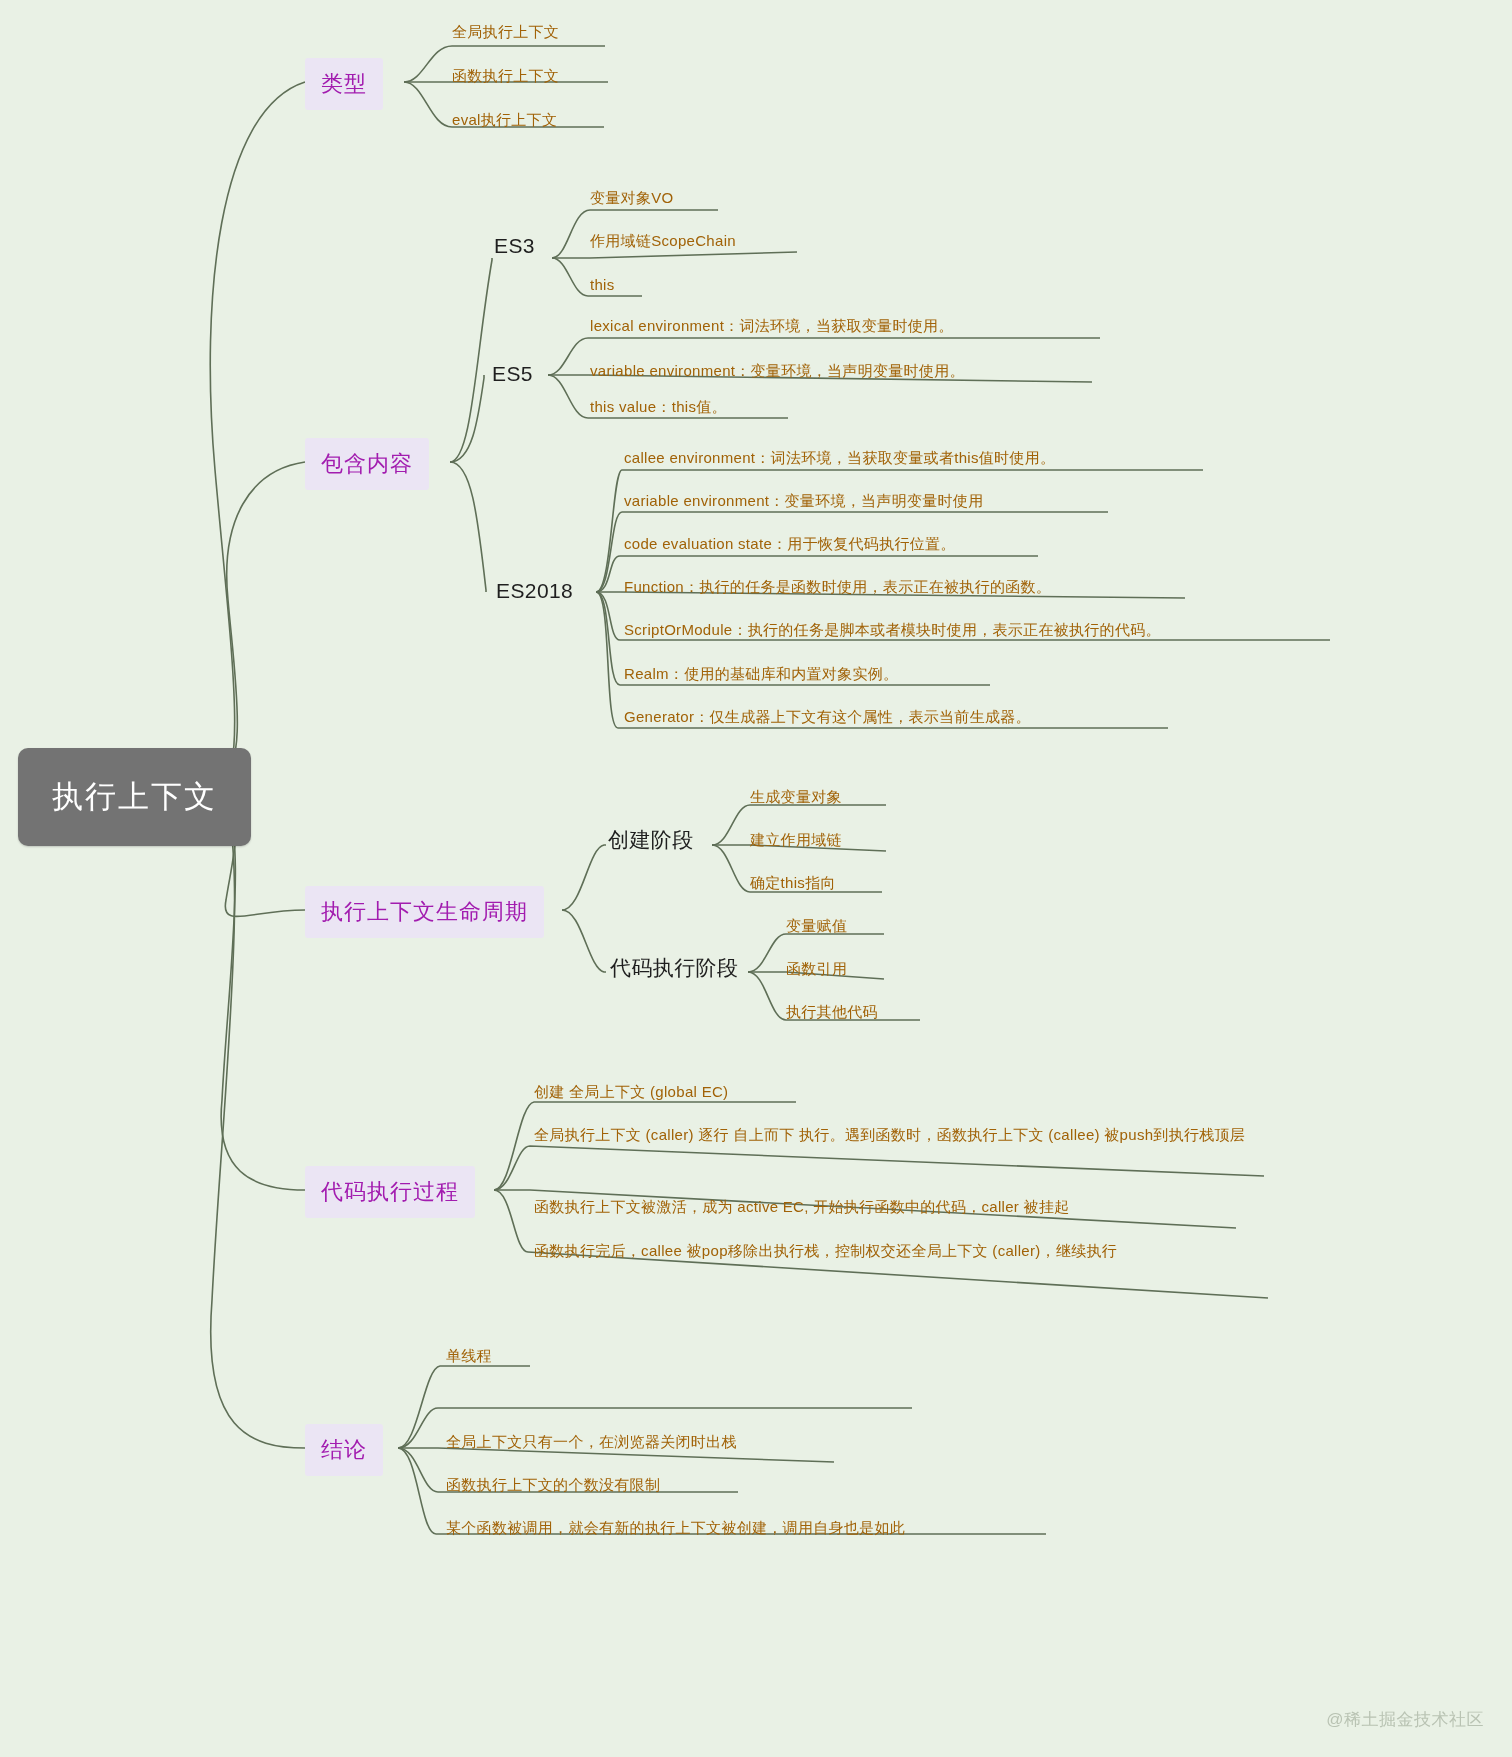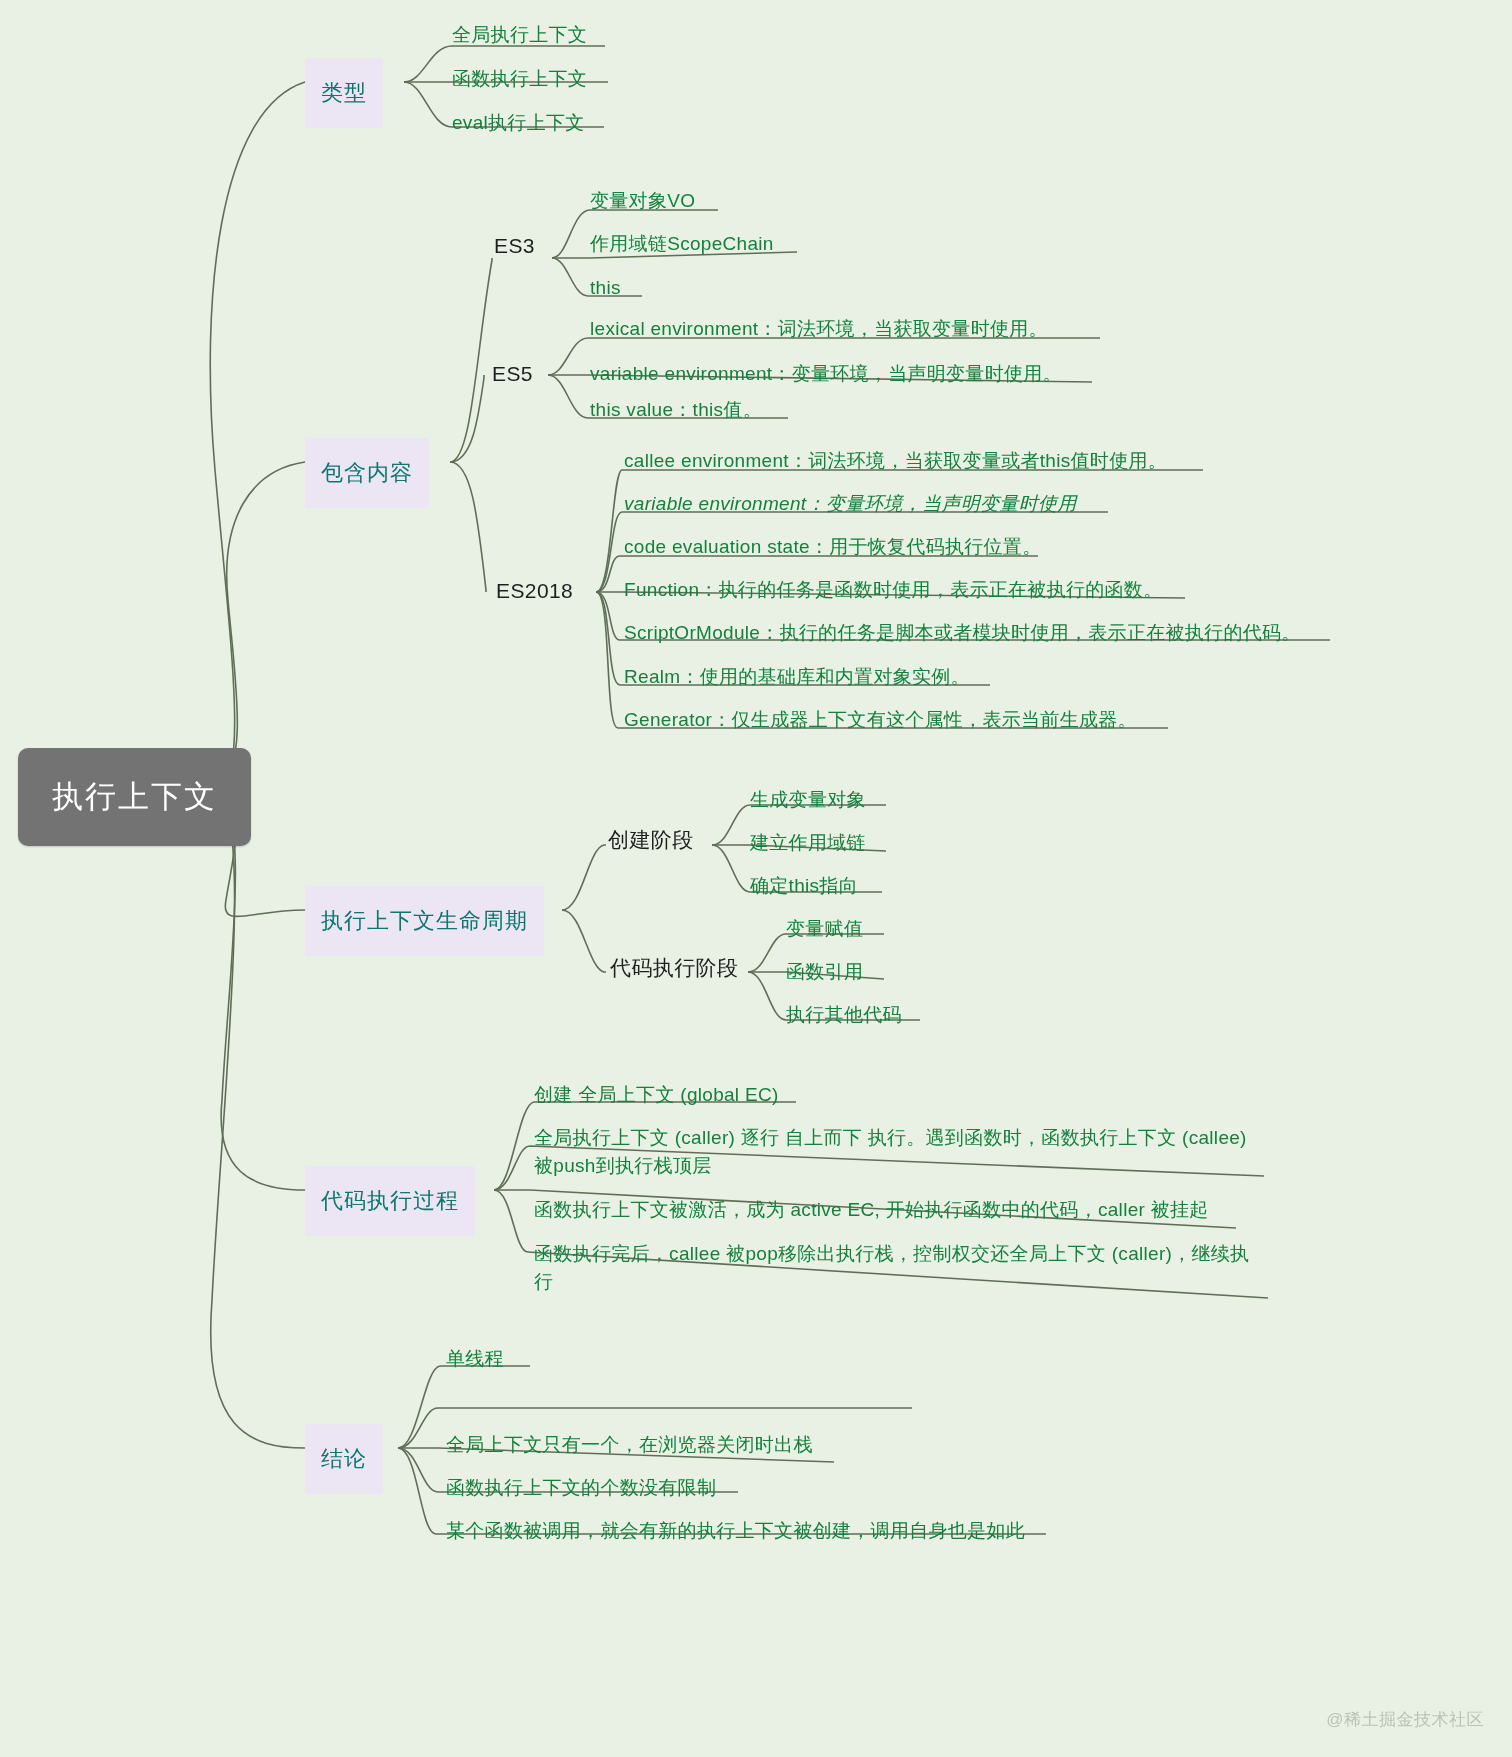--- a/index.html
+++ b/index.html
@@ -18,27 +18,27 @@
   .node{position:absolute;white-space:nowrap;line-height:1.35;}
 
   
   .root{
     background:#737373;color:#ffffff;border-radius:10px;
     font-size:31px;padding:28px 34px;letter-spacing:2px;
     box-shadow:0 1px 2px rgba(0,0,0,.18);
   }
   
   .branch{
-    background:#ebe5f4;color:#0f766e;font-size:22px;
-    padding:20px 16px;border-radius:3px;letter-spacing:1px;
+    background:#ebe5f4;color:#a21caf;font-size:22px;
+    padding:11px 16px;border-radius:3px;letter-spacing:1px;
   }
   
   .sub{font-size:21px;color:#1f1f1f;letter-spacing:.4px;}
   
-  .leaf{font-size:19px;color:#15803d;letter-spacing:.3px;}
+  .leaf{font-size:15px;color:#a16207;letter-spacing:.3px;}
   .leaf.wrap{white-space:normal;line-height:1.45;}
 
   .watermark{
     position:absolute;right:28px;bottom:26px;
     font-size:17px;color:#b9c3b3;letter-spacing:.5px;
   }
 </style>
 </head>
 <body>
 
@@ -113,21 +113,21 @@
   <div class="node leaf" style="left:590px;top:231px;">作用域链ScopeChain</div>
   <div class="node leaf" style="left:590px;top:275px;">this</div>
 
   <div class="node sub" style="left:492px;top:360px;">ES5</div>
   <div class="node leaf" style="left:590px;top:316px;">lexical environment：词法环境，当获取变量时使用。</div>
   <div class="node leaf" style="left:590px;top:361px;">variable environment：变量环境，当声明变量时使用。</div>
   <div class="node leaf" style="left:590px;top:397px;">this value：this值。</div>
 
   <div class="node sub" style="left:496px;top:577px;">ES2018</div>
   <div class="node leaf" style="left:624px;top:448px;">callee environment：词法环境，当获取变量或者this值时使用。</div>
-  <div class="node leaf" style="left:624px;top:491px;font-style:italic;">variable environment：变量环境，当声明变量时使用</div>
+  <div class="node leaf" style="left:624px;top:491px;">variable environment：变量环境，当声明变量时使用</div>
   <div class="node leaf" style="left:624px;top:534px;">code evaluation state：用于恢复代码执行位置。</div>
   <div class="node leaf" style="left:624px;top:577px;">Function：执行的任务是函数时使用，表示正在被执行的函数。</div>
   <div class="node leaf" style="left:624px;top:620px;">ScriptOrModule：执行的任务是脚本或者模块时使用，表示正在被执行的代码。</div>
   <div class="node leaf" style="left:624px;top:664px;">Realm：使用的基础库和内置对象实例。</div>
   <div class="node leaf" style="left:624px;top:707px;">Generator：仅生成器上下文有这个属性，表示当前生成器。</div>
 
   <div class="node branch" style="left:305px;top:886px;">执行上下文生命周期</div>
 
   <div class="node sub" style="left:608px;top:826px;">创建阶段</div>
   <div class="node leaf" style="left:750px;top:787px;">生成变量对象</div>

